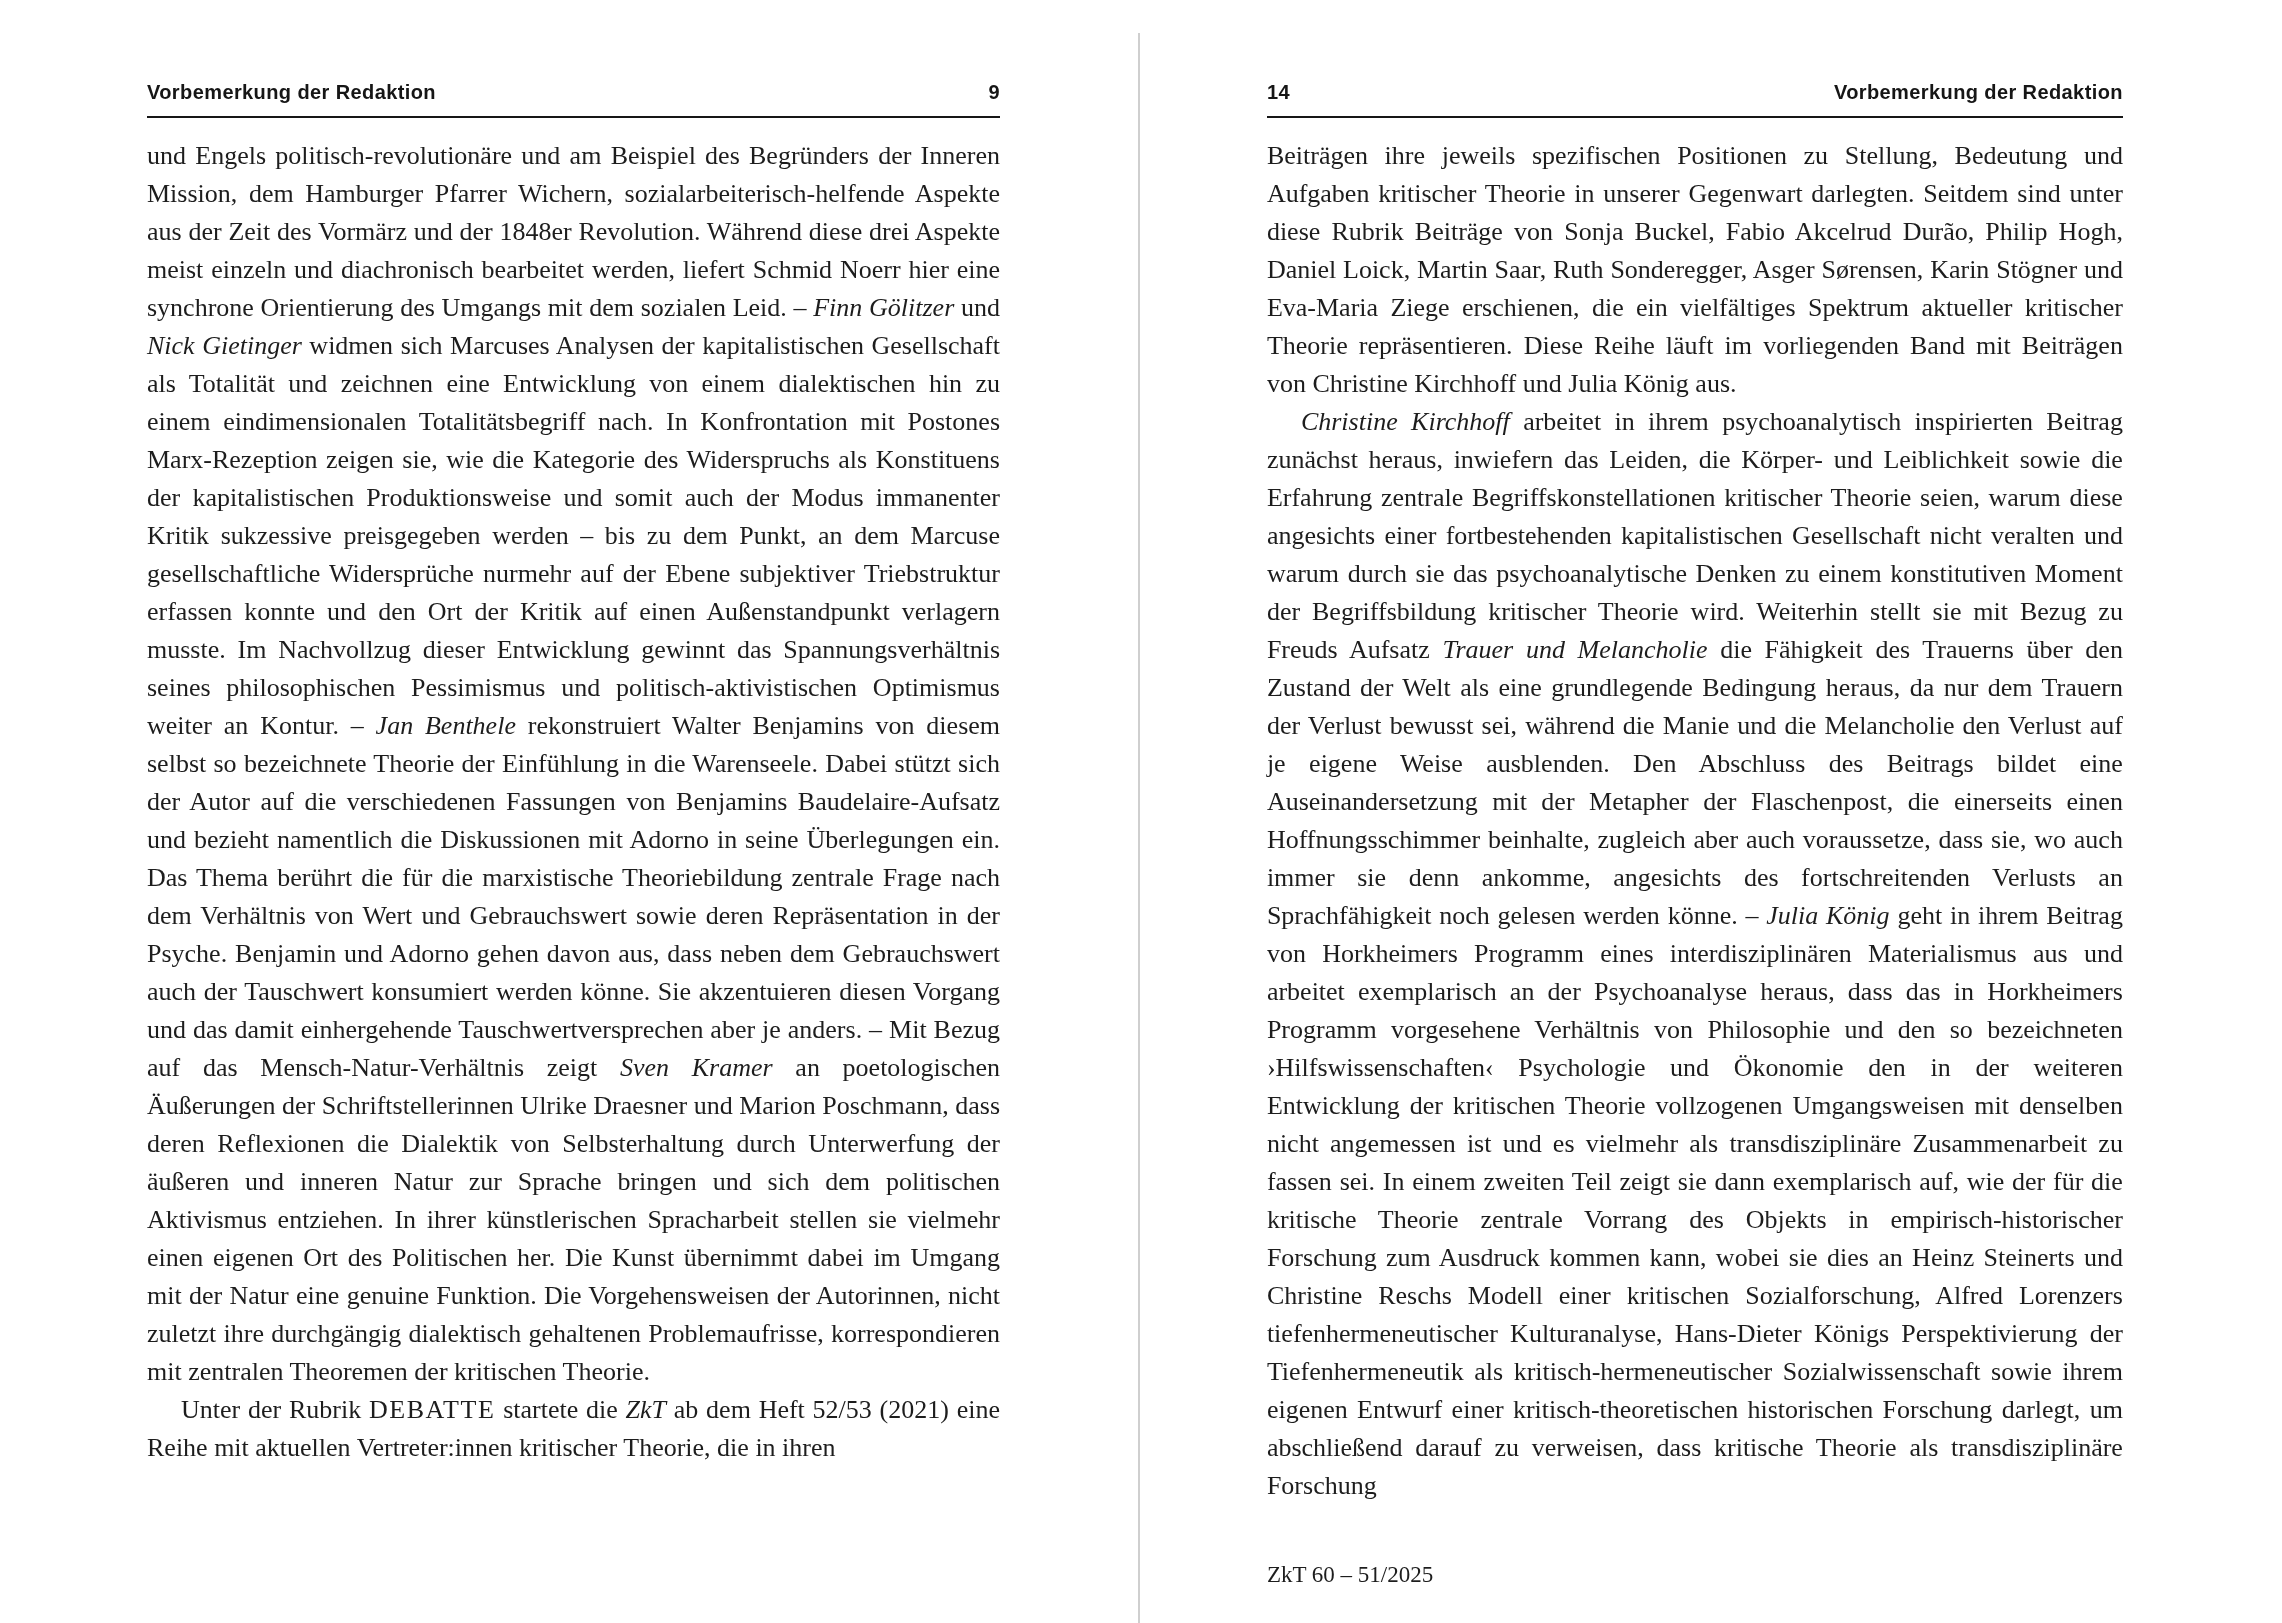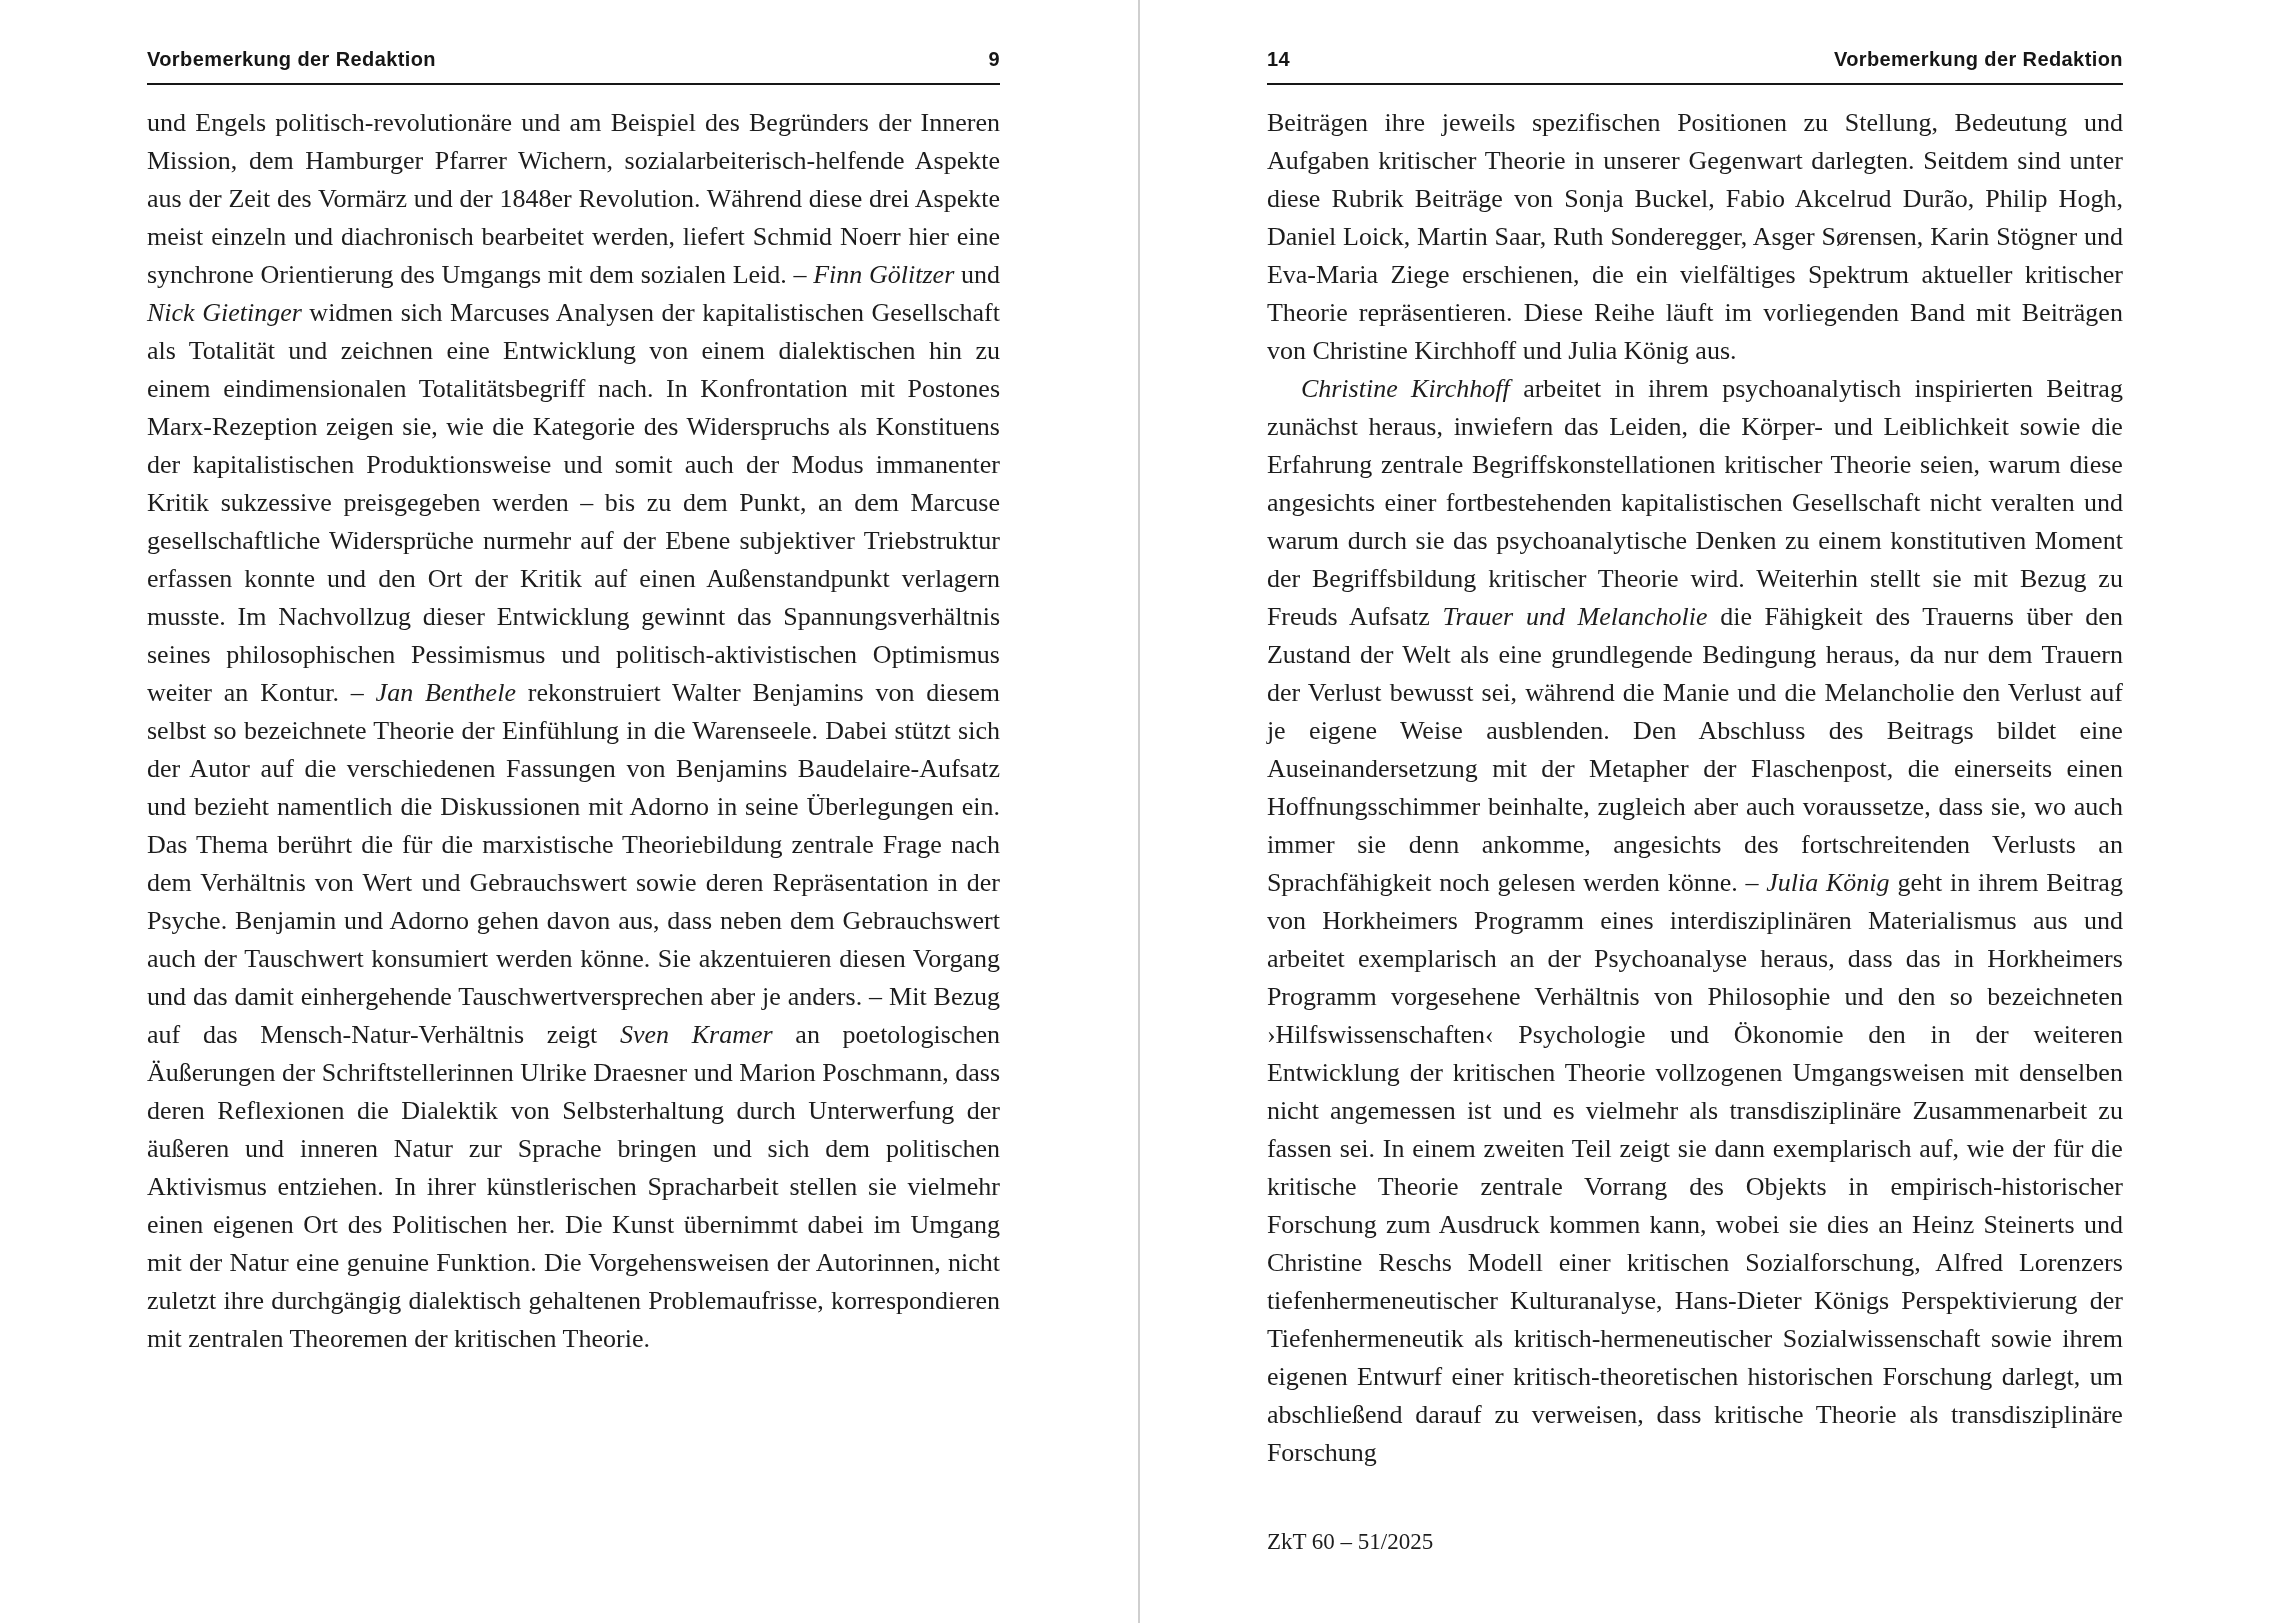--- a/index.html
+++ b/index.html
@@ -10,20 +10,21 @@
     background: var(--page-bg, #ffffff);
     font-family: "Liberation Serif", "DejaVu Serif", serif;
     color: var(--text, #1d1d1d);
     overflow: hidden;
   }
 
   .spread {
     display: flex;
     width: 2283px;
     height: 1332px;
+    margin-top: 33px;
   }
 
   .page {
     position: relative;
     height: 1624px;
     overflow: hidden;
     background: var(--page-bg, #ffffff);
   }
 
   .page.left  { width: 1138px; }
@@ -89,20 +90,21 @@
 
   <div class="page left">
     <div class="page-inner">
       <div class="running-head">
         <span>Vorbemerkung der Redaktion</span>
         <span>9</span>
       </div>
       <div class="head-rule"></div>
       <div class="body-text" id="left-body">
           <p><span>und Engels politisch-revolutionäre und am Beispiel des Begründers der Inneren Mission, dem Hamburger Pfarrer Wichern, sozialarbeiterisch-helfende Aspekte aus der Zeit des Vormärz und der 1848er Revolution. Während diese drei Aspekte meist einzeln und diachronisch bearbeitet werden, liefert Schmid Noerr hier eine synchrone Orientierung des Umgangs mit dem sozialen Leid. – </span><em>Finn Gölitzer</em><span> und </span><em>Nick Gietinger</em><span> widmen sich Marcuses Analysen der kapitalistischen Gesellschaft als Totalität und zeichnen eine Entwicklung von einem dialektischen hin zu einem eindimensionalen Totalitätsbegriff nach. In Konfrontation mit Postones Marx-Rezeption zeigen sie, wie die Kategorie des Widerspruchs als Konstituens der kapitalistischen Produktionsweise und somit auch der Modus immanenter Kritik sukzessive preisgegeben werden – bis zu dem Punkt, an dem Marcuse gesellschaftliche Widersprüche nurmehr auf der Ebene subjektiver Triebstruktur erfassen konnte und den Ort der Kritik auf einen Außenstandpunkt verlagern musste. Im Nachvollzug dieser Entwicklung gewinnt das Spannungsverhältnis seines philosophischen Pessimismus und politisch-aktivistischen Optimismus weiter an Kontur. – </span><em>Jan Benthele</em><span> rekonstruiert Walter Benjamins von diesem selbst so bezeichnete Theorie der Einfühlung in die Warenseele. Dabei stützt sich der Autor auf die verschiedenen Fassungen von Benjamins Baudelaire-Aufsatz und bezieht namentlich die Diskussionen mit Adorno in seine Überlegungen ein. Das Thema berührt die für die marxistische Theoriebildung zentrale Frage nach dem Verhältnis von Wert und Gebrauchswert sowie deren Repräsentation in der Psyche. Benjamin und Adorno gehen davon aus, dass neben dem Gebrauchswert auch der Tauschwert konsumiert werden könne. Sie akzentuieren diesen Vorgang und das damit einhergehende Tauschwertversprechen aber je anders. – Mit Bezug auf das Mensch-Natur-Verhältnis zeigt </span><em>Sven Kramer</em><span> an poetologischen Äußerungen der Schriftstellerinnen Ulrike Draesner und Marion Poschmann, dass deren Reflexionen die Dialektik von Selbsterhaltung durch Unterwerfung der äußeren und inneren Natur zur Sprache bringen und sich dem politischen Aktivismus entziehen. In ihrer künstlerischen Spracharbeit stellen sie vielmehr einen eigenen Ort des Politischen her. Die Kunst übernimmt dabei im Umgang mit der Natur eine genuine Funktion. Die Vorgehensweisen der Autorinnen, nicht zuletzt ihre durchgängig dialektisch gehaltenen Problemaufrisse, korrespondieren mit zentralen Theoremen der kritischen Theorie.</span></p>
+          <p class="indent"><span>Unter der Rubrik </span><span class="spaced-caps">DEBATTE</span><span> startete die </span><em>ZkT</em><span> ab dem Heft 52/53 (2021) eine Reihe mit aktuellen Vertreter:innen kritischer Theorie, die in ihren</span></p>
         </div>
     </div>
   </div>
 
   <div class="gutter"></div>
 
   <div class="page right">
     <div class="page-inner">
       <div class="running-head">
         <span>14</span>

